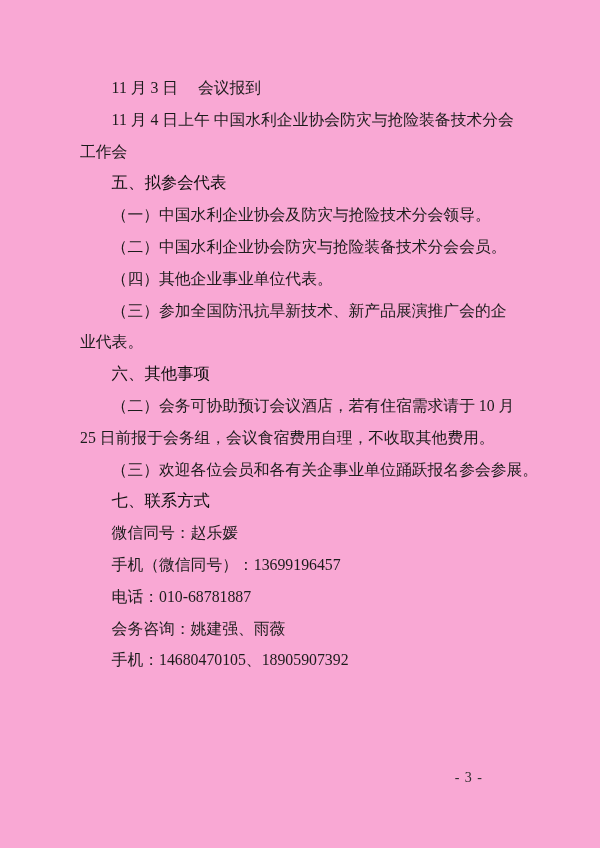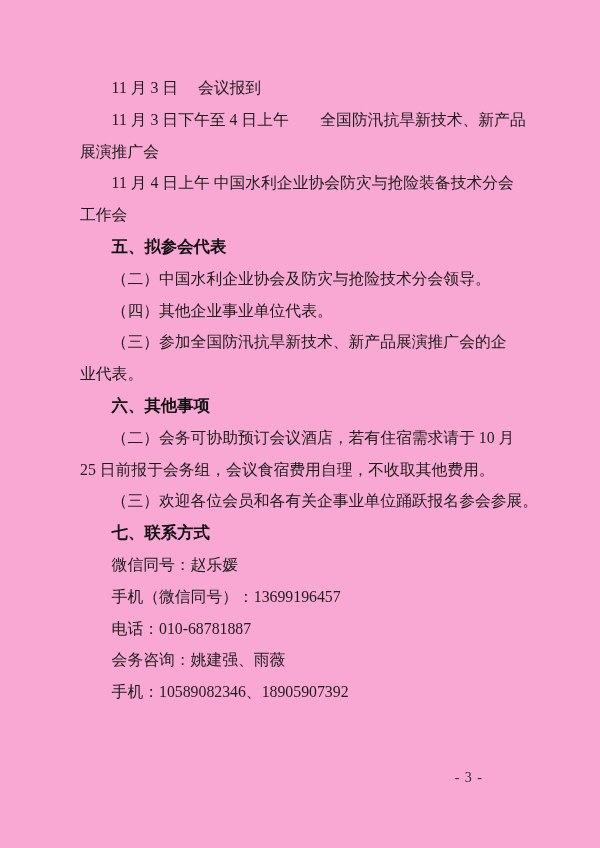--- a/index.html
+++ b/index.html
@@ -23,21 +23,21 @@
     margin: 0;
     font-size: 15.8px;
     line-height: 31.8px;
     color: #1c1c1c;
     white-space: pre;          
     text-indent: 31.6px;       
     font-family: "Liberation Serif", "DejaVu Serif", serif;
   }
   .content p.heading {
     font-family: "Liberation Sans", "DejaVu Sans", sans-serif;
-    font-weight: 700;
+    font-weight: 400;
     font-size: 16.4px;
     color: #111;
   }
   .pagenum {
     position: absolute;
     top: 768px;
     left: 0;
     width: 483px;
     text-align: right;
     font-size: 14px;
@@ -46,34 +46,33 @@
     letter-spacing: 1px;
     font-family: "Liberation Serif", "DejaVu Serif", serif;
   }
 </style>
 </head>
 <body>
 
 <div class="page">
   <div class="content">
     <p class="body">11 月 3 日　 会议报到</p>
-    <p class="body">11 月 3 日下午至 4 日上午　　全国防汛抗旱新技术、新产品
-展演推广会</p>
     <p class="body">11 月 4 日上午 中国水利企业协会防灾与抢险装备技术分会
 工作会</p>
     <p class="heading">五、拟参会代表</p>
-    <p class="body">（二）中国水利企业协会及防灾与抢险技术分会领导。</p>
+    <p class="body">（一）中国水利企业协会及防灾与抢险技术分会领导。</p>
+    <p class="body">（二）中国水利企业协会防灾与抢险装备技术分会会员。</p>
     <p class="body">（四）其他企业事业单位代表。</p>
     <p class="body">（三）参加全国防汛抗旱新技术、新产品展演推广会的企
 业代表。</p>
     <p class="heading">六、其他事项</p>
     <p class="body">（二）会务可协助预订会议酒店，若有住宿需求请于 10 月
 25 日前报于会务组，会议食宿费用自理，不收取其他费用。</p>
     <p class="body">（三）欢迎各位会员和各有关企事业单位踊跃报名参会参展。</p>
     <p class="heading">七、联系方式</p>
     <p class="body">微信同号：赵乐媛</p>
     <p class="body">手机（微信同号）：13699196457</p>
     <p class="body">电话：010-68781887</p>
     <p class="body">会务咨询：姚建强、雨薇</p>
-    <p class="body">手机：10589082346、18905907392</p>
+    <p class="body">手机：14680470105、18905907392</p>
   </div>
   <div class="pagenum">- 3 -</div>
 </div>
 
 </body></html>

